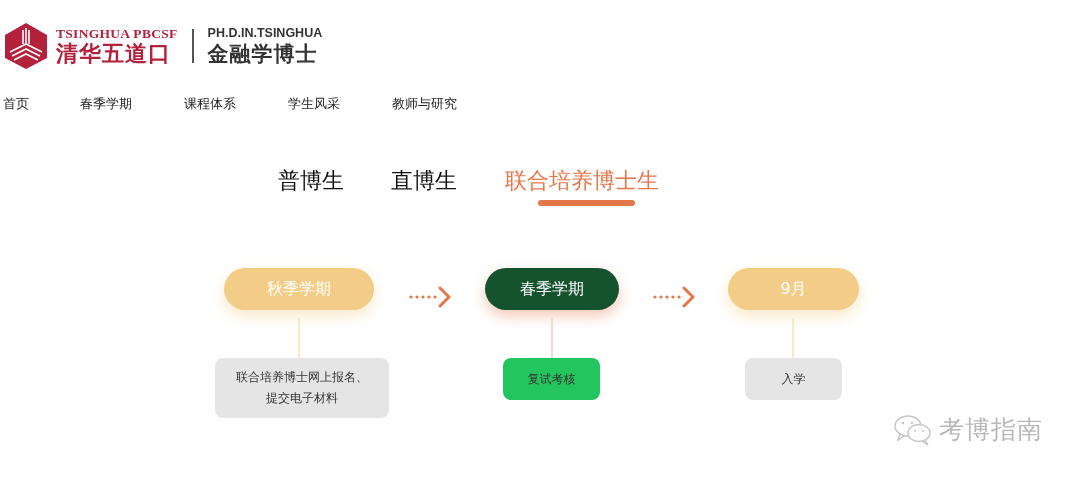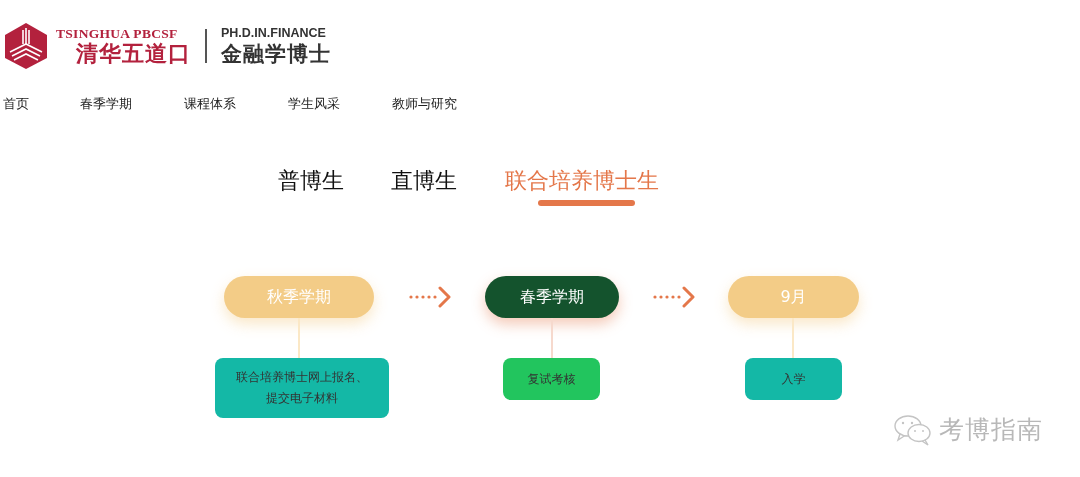--- a/index.html
+++ b/index.html
@@ -3,44 +3,44 @@
 <meta charset="utf-8">
 <style>
   * { box-sizing: border-box; margin: 0; padding: 0; }
   html, body { width: 1080px; height: 477px; background: #ffffff; overflow: hidden; }
   body { position: relative; font-family: "DejaVu Sans", "Liberation Sans", sans-serif; color: #222; }
 
   .logo { position: absolute; left: 4px; top: 22px; display: flex; align-items: center; }
   .logo-mark { width: 44px; height: 48px; }
   .logo-text { margin-left: 8px; display: flex; flex-direction: column; }
   .logo-en { color: #b3213d; font-family: Liberation Serif, serif; font-weight: bold; font-size: 13.5px; letter-spacing: 0.3px; line-height: 15px; }
-  .logo-cn { color: #b3213d; font-size: 22px; font-weight: bold; line-height: 26px; letter-spacing: 1px; margin-left: 20px; }
+  .logo-cn { color: #b3213d; font-size: 22px; font-weight: bold; line-height: 26px; letter-spacing: 1px; }
   .logo-sep { width: 2px; height: 34px; background: #555; margin: 0 14px 0 14px; }
   .logo-text2 { display: flex; flex-direction: column; }
   .logo-en2 { color: #333; font-family: "Liberation Sans", sans-serif; font-weight: bold; font-size: 12.5px; line-height: 15px; }
   .logo-cn2 { color: #333; font-size: 21px; font-weight: bold; line-height: 26px; letter-spacing: 1px; }
 
   .nav { position: absolute; top: 95px; left: 3px; display: flex; font-size: 13px; color: #222; }
   .nav-item { cursor: pointer; white-space: nowrap; }
 
   .tabs { position: absolute; top: 166px; left: 0; width: 1080px; height: 50px; }
   .tab { position: absolute; font-size: 22px; color: #111; white-space: nowrap; cursor: pointer; line-height: 30px; }
   .tab.active { color: #e4774a; }
   .tab-underline { position: absolute; top: 34px; height: 6px; border-radius: 3px; background: #e4774a; }
 
-  .pill { position: absolute; top: 276px; height: 42px; border-radius: 21px; color: #fff; font-size: 16px; display: flex; align-items: center; justify-content: center; cursor: pointer; }
+  .pill { position: absolute; top: 268px; height: 42px; border-radius: 21px; color: #fff; font-size: 16px; display: flex; align-items: center; justify-content: center; cursor: pointer; }
   .pill.yellow { background: #f3cc87; box-shadow: 0 6px 14px rgba(243, 204, 135, 0.45); }
   .pill.orange { background: #14532d; box-shadow: 0 6px 14px rgba(228, 119, 74, 0.40); }
 
   .vline { position: absolute; top: 318px; width: 2px; height: 40px; }
   .vline.yellow { background: #fbe8c6; }
   .vline.pink { background: #f6d9cd; }
 
   .box { position: absolute; border-radius: 8px; font-size: 12px; color: #333; display: flex; align-items: center; justify-content: center; text-align: center; line-height: 21px; }
-  .box.cream { background: #14b8a6; }
+  .box.cream { background: #e5e5e5; }
   .box.pink { background: #22c55e; }
 
   .arrow { position: absolute; top: 286px; width: 46px; height: 22px; }
 
   .watermark { position: absolute; left: 893px; top: 413px; display: flex; align-items: center; }
   .wm-text { font-size: 25px; color: #b8b8b8; margin-left: 6px; letter-spacing: 1px; }
 </style>
 </head>
 <body>
 
@@ -55,21 +55,21 @@
       <polyline points="8,34 22,27 36,34"></polyline>
       <polyline points="10,38 22,32 34,38"></polyline>
     </g>
   </svg>
   <div class="logo-text">
     <span class="logo-en">TSINGHUA PBCSF</span>
     <span class="logo-cn">清华五道口</span>
   </div>
   <div class="logo-sep"></div>
   <div class="logo-text2">
-    <span class="logo-en2">PH.D.IN.FINANCE</span>
+    <span class="logo-en2">PH.D.IN.TSINGHUA</span>
     <span class="logo-cn2">金融学博士</span>
   </div>
 </div>
 
 <div class="nav">
   <span class="nav-item" style="position:absolute;left:0;">首页</span>
   <span class="nav-item" style="position:absolute;left:77px;">春季学期</span>
   <span class="nav-item" style="position:absolute;left:181px;">课程体系</span>
   <span class="nav-item" style="position:absolute;left:285px;">学生风采</span>
   <span class="nav-item" style="position:absolute;left:389px;">教师与研究</span>

